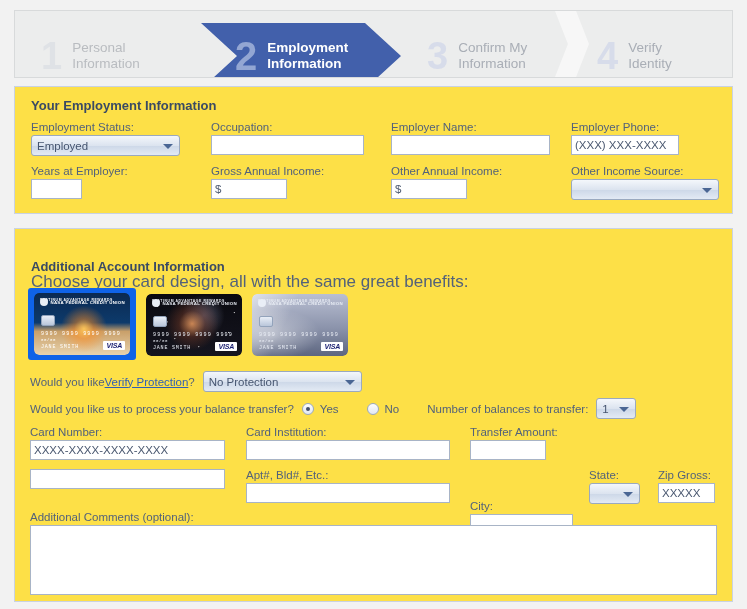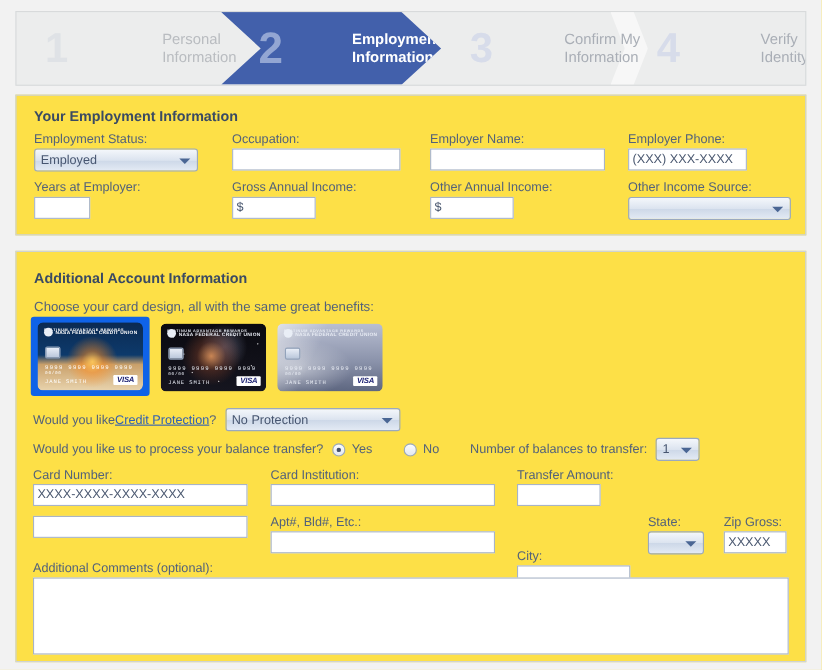--- a/index.html
+++ b/index.html
@@ -12,23 +12,22 @@
   }
   .page{width:747px;height:609px;position:relative;}
 
   
   .steps{
     position:absolute;left:14px;top:10px;width:719px;height:68px;
     background:#eceded;border:1px solid #d8dadb;box-sizing:border-box;
     overflow:hidden;
   }
   .step{
-    position:absolute;top:0;height:66px;display:flex;align-items:center;
+    position:absolute;top:12px;height:66px;display:flex;align-items:center;
     box-sizing:border-box;
-    justify-content:space-between;
   }
   .step .num{
     font-size:38px;font-weight:bold;line-height:1;
     font-family:"Liberation Sans","DejaVu Sans",sans-serif;
     margin-right:10px;
   }
   .step .lbl{font-size:13.5px;line-height:16px;}
   .step1{left:0;width:200px;padding-left:26px;}
   .step1 .num{color:#dfe2e6;}
   .step1 .lbl{color:#b9bcc0;}
@@ -254,22 +253,22 @@
     <div class="fld" style="left:556px;top:78px;">
       <span class="lab">Other Income Source:</span>
       <div class="sel" style="width:148px;">
         <span class="selval"></span>
         <span class="arw"></span>
       </div>
     </div>
   </div>
 
   <div class="panel panel-add">
-    <div class="panel-title" style="top:16px;">Additional Account Information</div>
-    <div style="position:absolute;left:16px;top:43px;font-size:12px;color:#53627a;">Choose your card design, all with the same great benefits:</div>
+    <div class="panel-title" style="top:30px;">Additional Account Information</div>
+    <div style="position:absolute;left:16px;top:43px;font-size:17px;color:#53627a;">Choose your card design, all with the same great benefits:</div>
   </div>
 
   <div class="cards">
 
     <div class="card-sel"></div>
     <div class="card c1" style="left:6px;top:5px;">
       <div class="cardbody">
         <div class="cbrand lt">PLATINUM ADVANTAGE REWARDS</div>
         <div class="cnasa">
           <span class="globe"></span>
@@ -310,21 +309,21 @@
         <div class="cnum dk">9999 9999 9999 9999</div>
         <div class="cexp dk">00/00</div>
         <div class="cname dk">JANE SMITH</div>
         <div class="cvisa">VISA</div>
       </div>
     </div>
   </div>
 
   <div class="inline" style="left:30px;top:371px;">
     <span style="font-size:11.5px;color:#53627a;">Would you like </span>
-    <span class="link" style="font-size:11.5px;">Credit Protection</span>
+    <span class="link" style="font-size:11.5px;">Verify Protection</span>
     <span style="font-size:11.5px;color:#53627a;margin-right:8px;">?</span>
     <div class="sel" style="width:159px;">
       <span class="selval">No Protection</span>
       <span class="arw"></span>
     </div>
   </div>
 
   <div class="inline" style="left:30px;top:398px;">
     <span style="font-size:11.5px;color:#53627a;margin-right:8px;">Would you like us to process your balance transfer?</span>
     <span class="radio on"></span>

